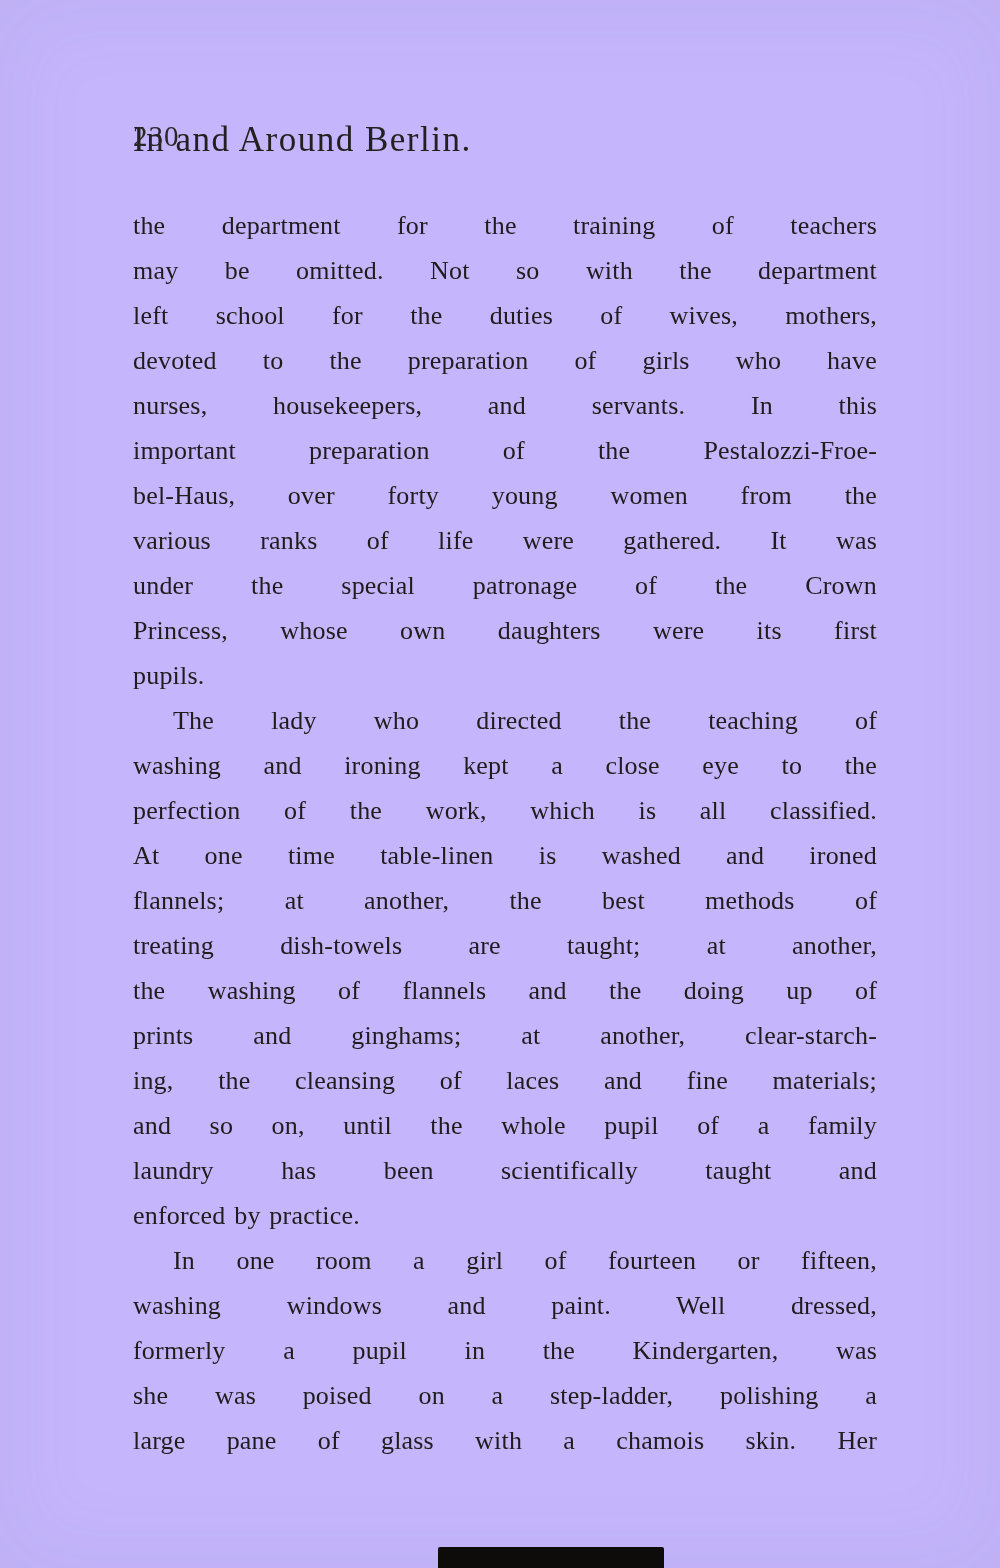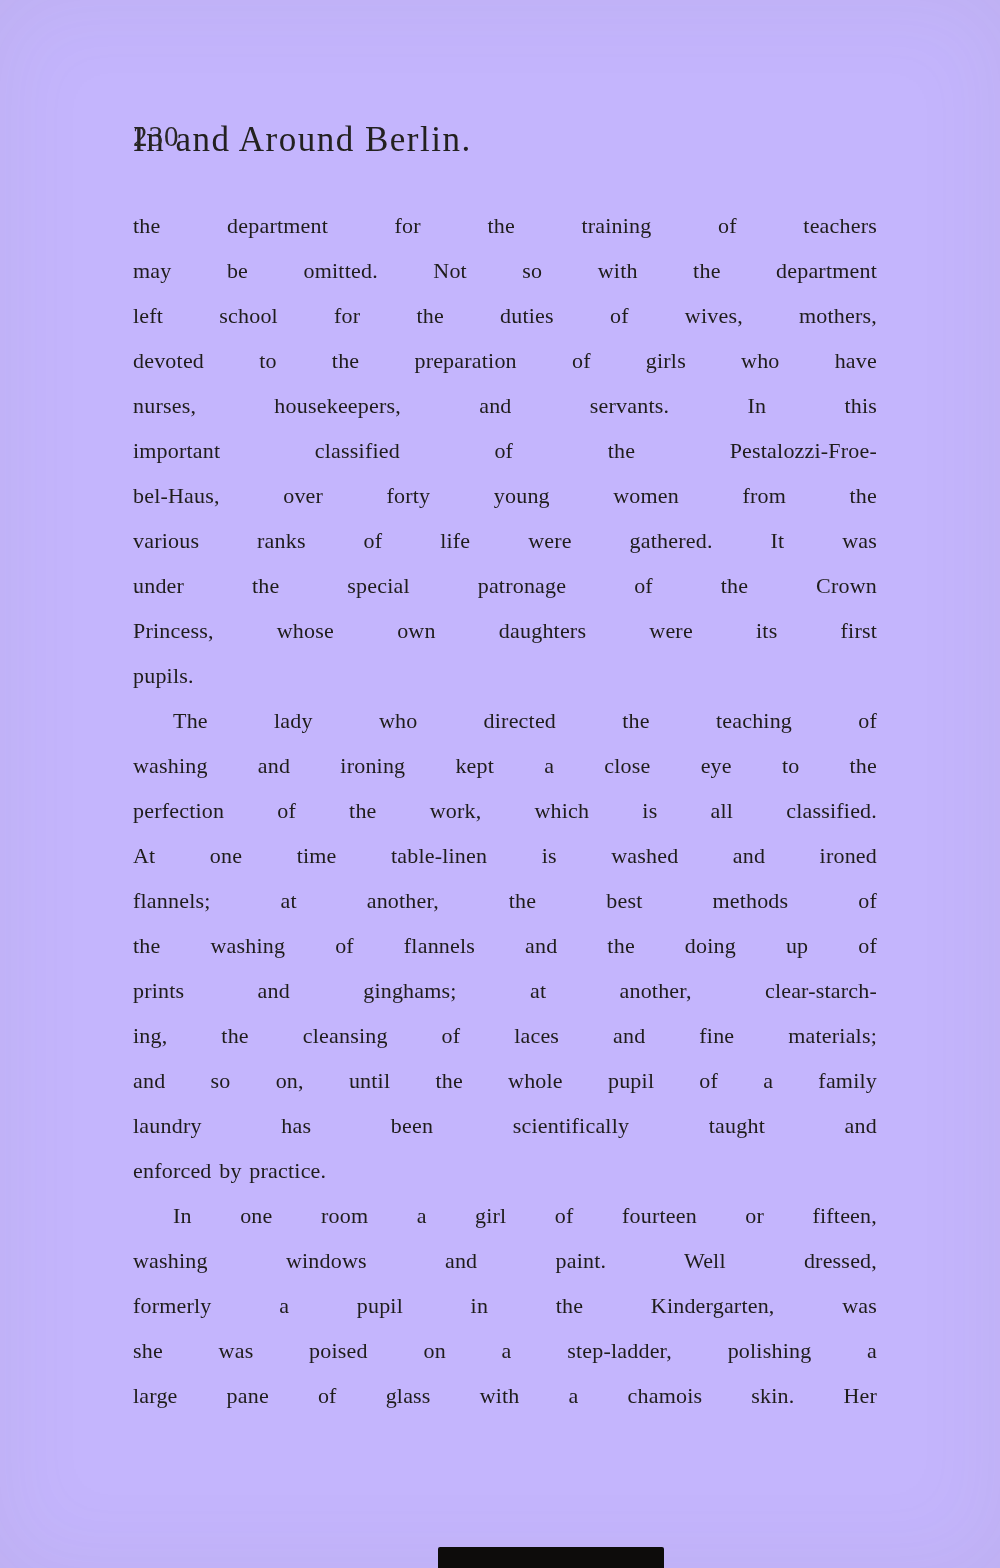--- a/index.html
+++ b/index.html
@@ -40,21 +40,21 @@
     letter-spacing: 1.5px;
     color: #232120;
   }
   .text-block {
     position: absolute;
     top: 203px;
     left: 133px;
     width: 744px;
   }
   .line {
-    font-size: 22px;
+    font-size: 26px;
     line-height: 45px;
     height: 45px;
     text-align: justify;
     text-align-last: justify;
     white-space: normal;
     letter-spacing: 0.2px;
     word-spacing: 2px;
     color: #1f1d1b;
   }
   .line.last {
@@ -81,31 +81,32 @@
     <span class="page-num">230</span>
     <span class="run-title">In and Around Berlin.</span>
   </header>
 
   <main class="text-block">
       <div class="line">the department for the training of teachers</div>
       <div class="line">may be omitted.  Not so with the department</div>
       <div class="line">left school for the duties of wives, mothers,</div>
       <div class="line">devoted to the preparation of girls who have</div>
       <div class="line">nurses, housekeepers, and servants.  In this</div>
-      <div class="line">important classified of the Pestalozzi-Froe-</div>
+      <div class="line">important preparation of the Pestalozzi-Froe-</div>
       <div class="line">bel-Haus, over forty young women from the</div>
       <div class="line">various ranks of life were gathered.  It was</div>
       <div class="line">under the special patronage of the Crown</div>
       <div class="line">Princess, whose own daughters were its first</div>
       <div class="line last">pupils.</div>
       <div class="line indent">The lady who directed the teaching of</div>
       <div class="line">washing and ironing kept a close eye to the</div>
       <div class="line">perfection of the work, which is all classified.</div>
       <div class="line">At one time table-linen is washed and ironed</div>
       <div class="line">flannels; at another, the best methods of</div>
+      <div class="line">treating dish-towels are taught; at another,</div>
       <div class="line">the washing of flannels and the doing up of</div>
       <div class="line">prints and ginghams; at another, clear-starch-</div>
       <div class="line">ing, the cleansing of laces and fine materials;</div>
       <div class="line">and so on, until the whole pupil of a family</div>
       <div class="line">laundry has been scientifically taught and</div>
       <div class="line last">enforced by practice.</div>
       <div class="line indent">In one room a girl of fourteen or fifteen,</div>
       <div class="line">washing windows and paint.  Well dressed,</div>
       <div class="line">formerly a pupil in the Kindergarten, was</div>
       <div class="line">she was poised on a step-ladder, polishing a</div>

